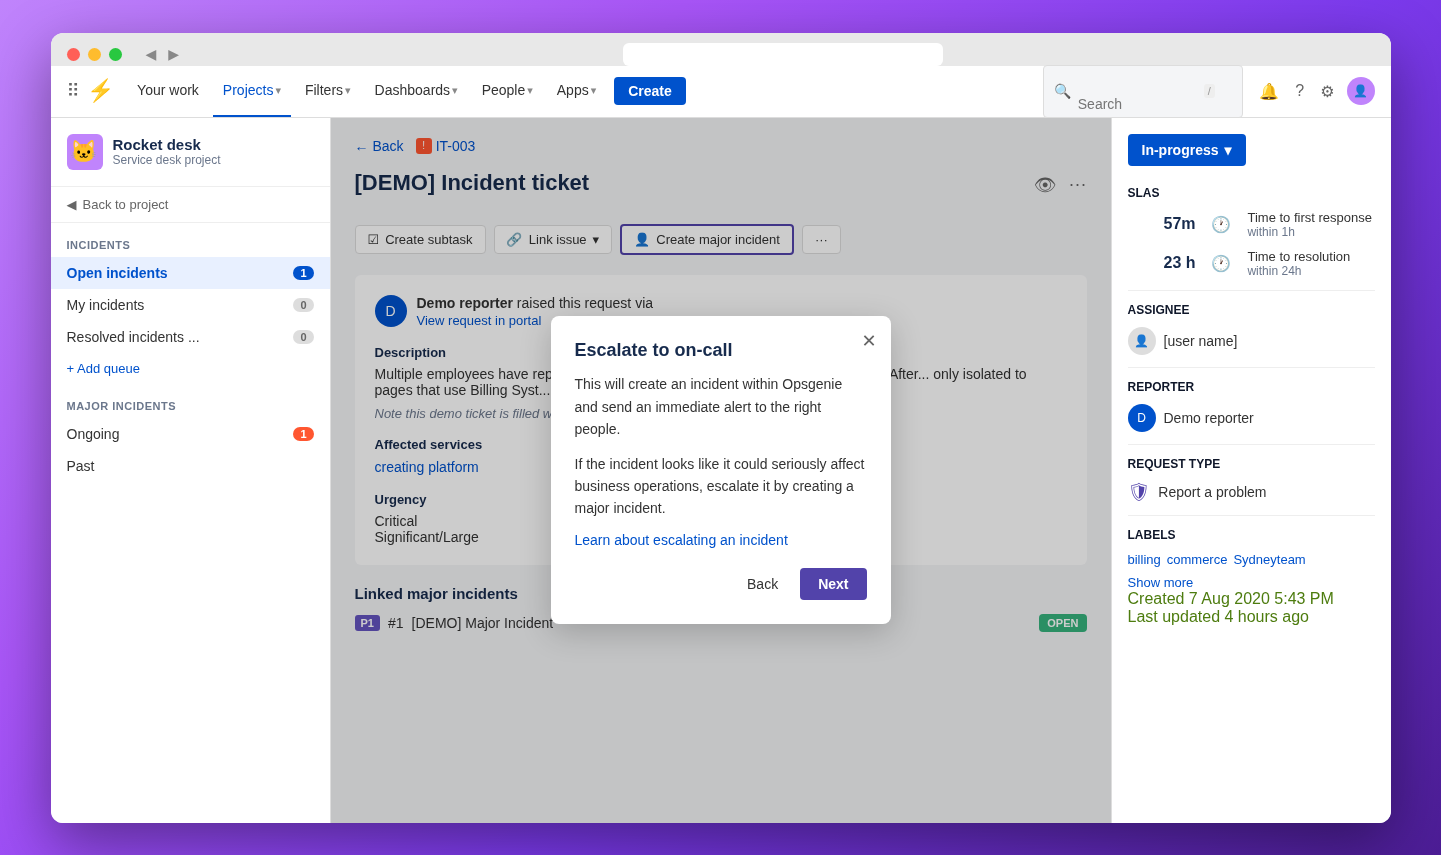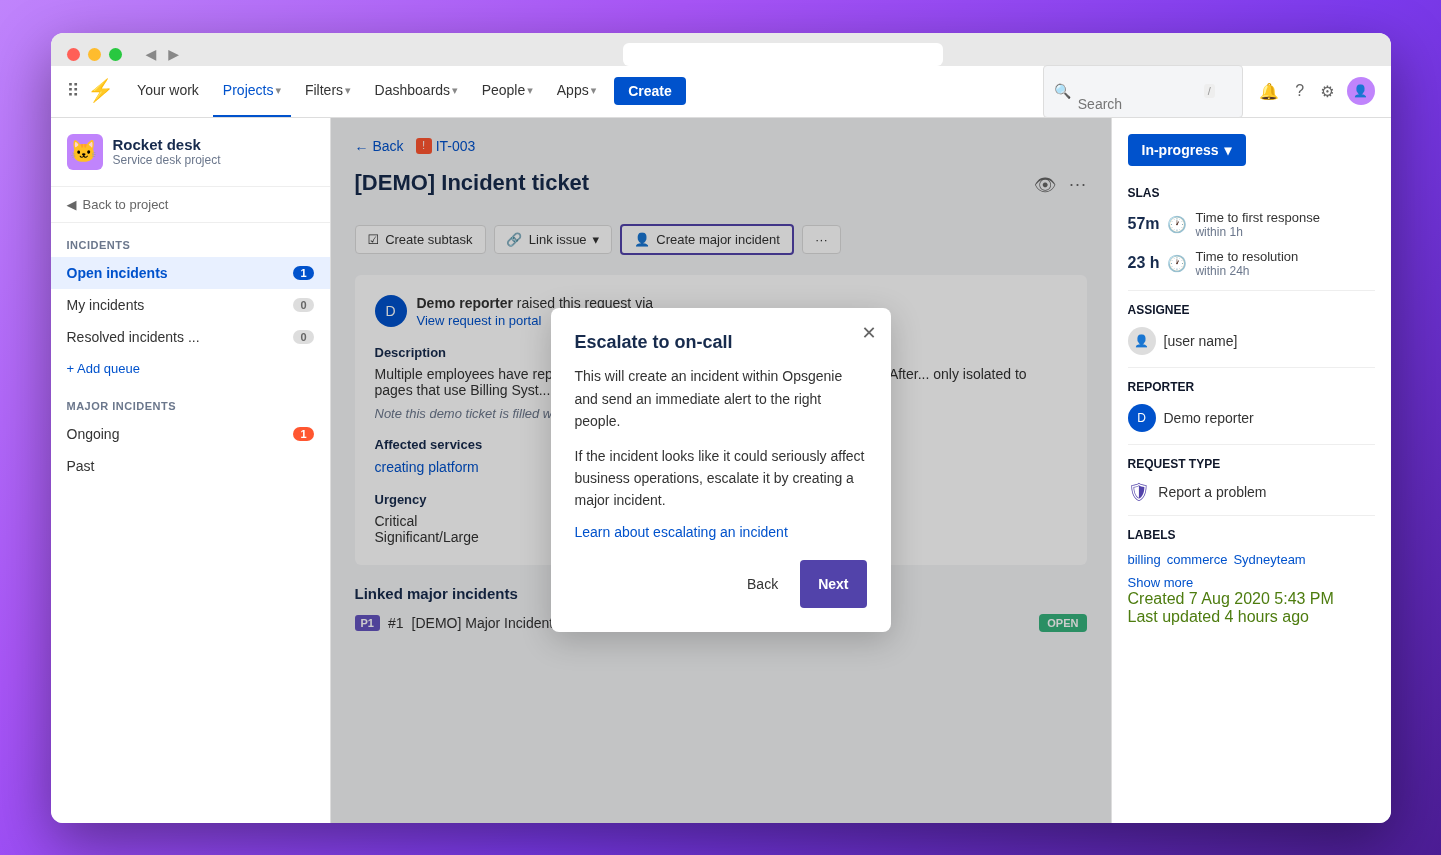--- a/index.html
+++ b/index.html
@@ -232,21 +232,21 @@
       padding: 8px 14px;
       font-size: 14px;
       font-weight: 600;
       cursor: pointer;
       display: flex;
       align-items: center;
       gap: 6px;
       margin-bottom: 20px;
     }
     .panel-section-title { font-size: 12px; font-weight: 700; color: #0f172a; margin-bottom: 10px; text-transform: uppercase; }
-    .sla-item { display: flex; align-items: center; gap: 8px; margin-bottom: 10px; }
+    .sla-item { display: flex; align-items: center; gap: 16px; margin-bottom: 10px; margin-left: 36px; }
     .sla-time { font-size: 16px; font-weight: 700; color: #172b4d; }
     .sla-clock { color: #888; font-size: 16px; }
     .sla-desc { font-size: 13px; color: #333; }
     .sla-sub { font-size: 12px; color: #6b778c; }
     .panel-divider { border: none; border-top: 1px solid #eee; margin: 12px 0; }
     .assignee-row { display: flex; align-items: center; gap: 8px; margin-bottom: 10px; }
     .user-avatar { width: 28px; height: 28px; border-radius: 50%; background: #ddd; display: flex; align-items: center; justify-content: center; font-size: 12px; color: #666; }
     .user-name { font-size: 14px; color: #333; }
     .labels-row { display: flex; flex-wrap: wrap; gap: 6px; }
     .label-tag { color: #0052cc; font-size: 13px; cursor: pointer; }
@@ -277,21 +277,21 @@
     .modal-footer { display: flex; align-items: center; justify-content: flex-end; gap: 10px; }
     .modal-close {
       position: absolute; top: 14px; right: 14px;
       background: none; border: none; cursor: pointer;
       font-size: 18px; color: #666;
     }
     .btn-back { background: none; border: none; font-size: 14px; color: #333; cursor: pointer; padding: 6px 12px; }
     .btn-next {
       background: #5243aa; color: white;
       border: none; border-radius: 4px;
-      padding: 16px 18px; font-size: 14px; font-weight: 600;
+      padding: 8px 18px; font-size: 14px; font-weight: 600;
       cursor: pointer;
     }
     .request-type-row { display: flex; align-items: center; gap: 8px; }
     .shield-icon { color: #5243aa; font-size: 18px; }
   </style>
 </head>
 <body>
 
 <div class="browser-window">
 

